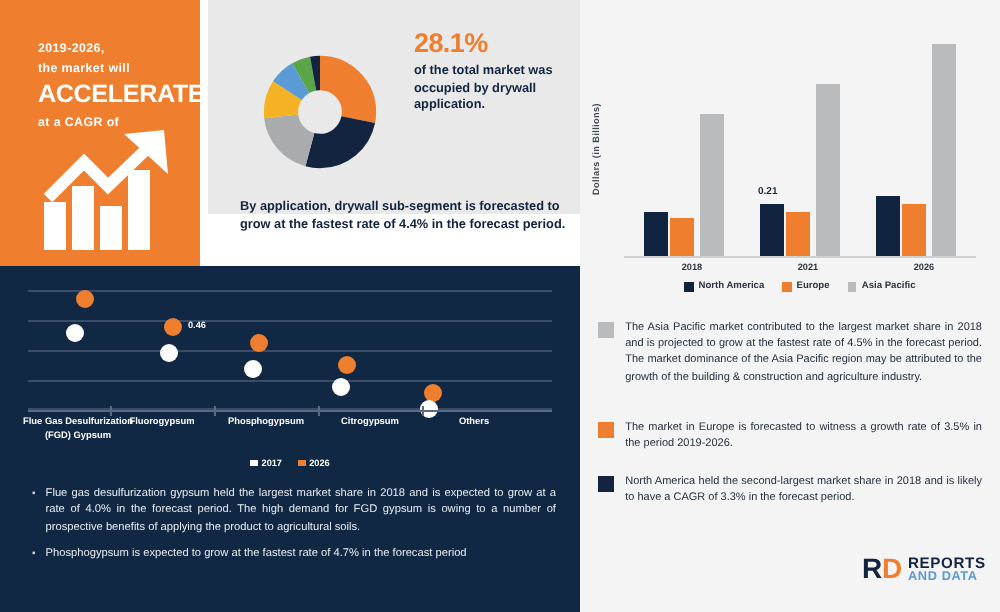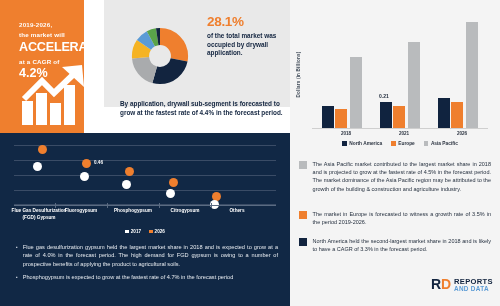--- a/index.html
+++ b/index.html
@@ -6,21 +6,21 @@
   body{
     width:500px;height:306px;
     font-family:"Liberation Sans", sans-serif;
     background:#ffffff;
     overflow:hidden;
   }
   .canvas{position:relative;width:500px;height:306px;background:#ffffff;}
 
   
   .orange-panel{
-    position:absolute;left:0;top:0;width:84px;height:133px;
+    position:absolute;left:0;top:0;width:100px;height:133px;
     background:#ef7f2e;
     text-decoration:underline;
   }
   .op-text{position:absolute;left:19px;top:20px;color:#ffffff;}
   .op-l1{font-size:6.2px;letter-spacing:.2px;line-height:9px;font-weight:bold;opacity:.97;}
   .op-l2{font-size:6.2px;letter-spacing:.2px;line-height:9px;font-weight:bold;margin-top:1px;}
   .op-accel{font-size:12.6px;font-weight:bold;letter-spacing:-.2px;line-height:15px;margin-top:1px;}
   .op-l3{font-size:6.2px;font-weight:bold;letter-spacing:.2px;line-height:9px;margin-top:2px;}
   .op-cagr{font-size:12.6px;font-weight:bold;line-height:15px;margin-top:0px;}
 
@@ -135,21 +135,20 @@
 <body>
 
 <div class="canvas">
 
   <div class="orange-panel">
     <div class="op-text">
       <div class="op-l1">2019-2026,</div>
       <div class="op-l2">the market will</div>
       <div class="op-accel">ACCELERATE</div>
       <div class="op-l3">at a CAGR of</div>
-      <div class="op-cagr">4.2%</div>
     </div>
     <svg class="growth-icon" viewBox="0 0 72 62">
       <rect x="2" y="38" width="11" height="24" fill="#ffffff"></rect>
       <rect x="16" y="30" width="11" height="32" fill="#ffffff"></rect>
       <rect x="30" y="40" width="11" height="22" fill="#ffffff"></rect>
       <rect x="44" y="22" width="11" height="40" fill="#ffffff"></rect>
       <path d="M4 36 L22 18 L34 30 L58 7" stroke="#ffffff" stroke-width="6" fill="none" stroke-linejoin="miter"></path>
       <path d="M62 2 L64 24 L42 4 Z" fill="#ffffff"></path>
     </svg>
   </div>

